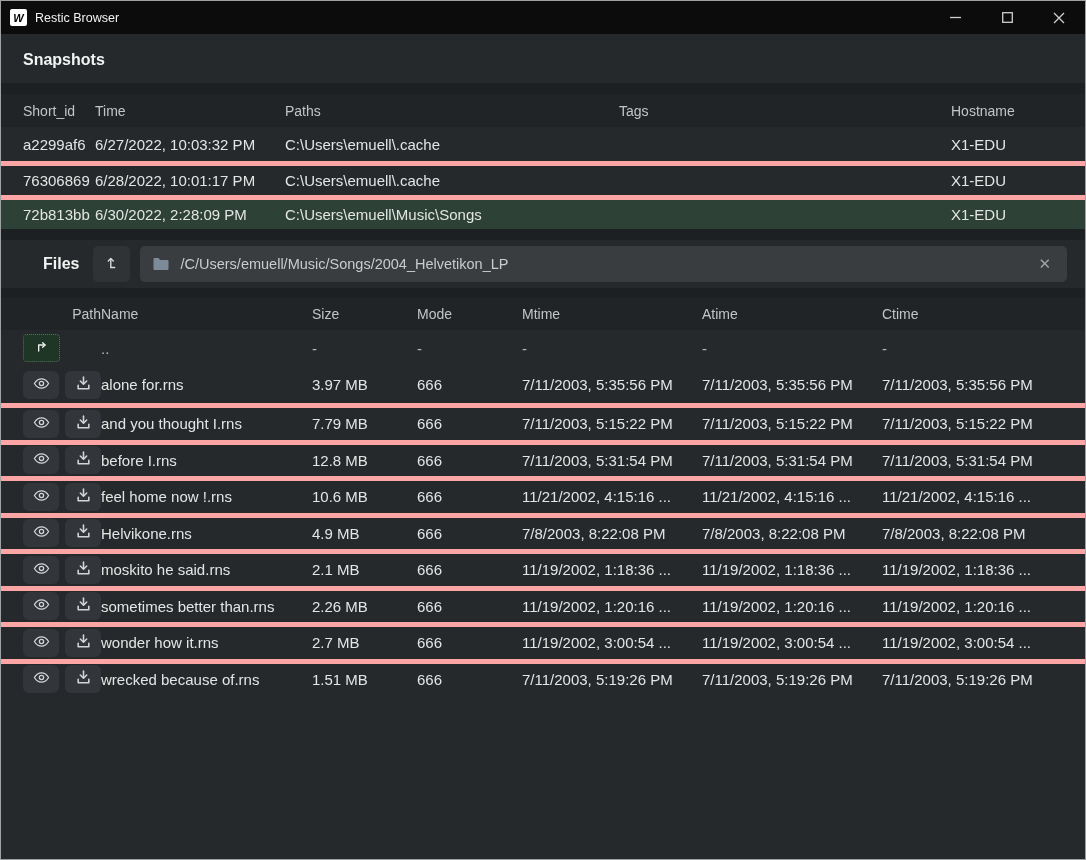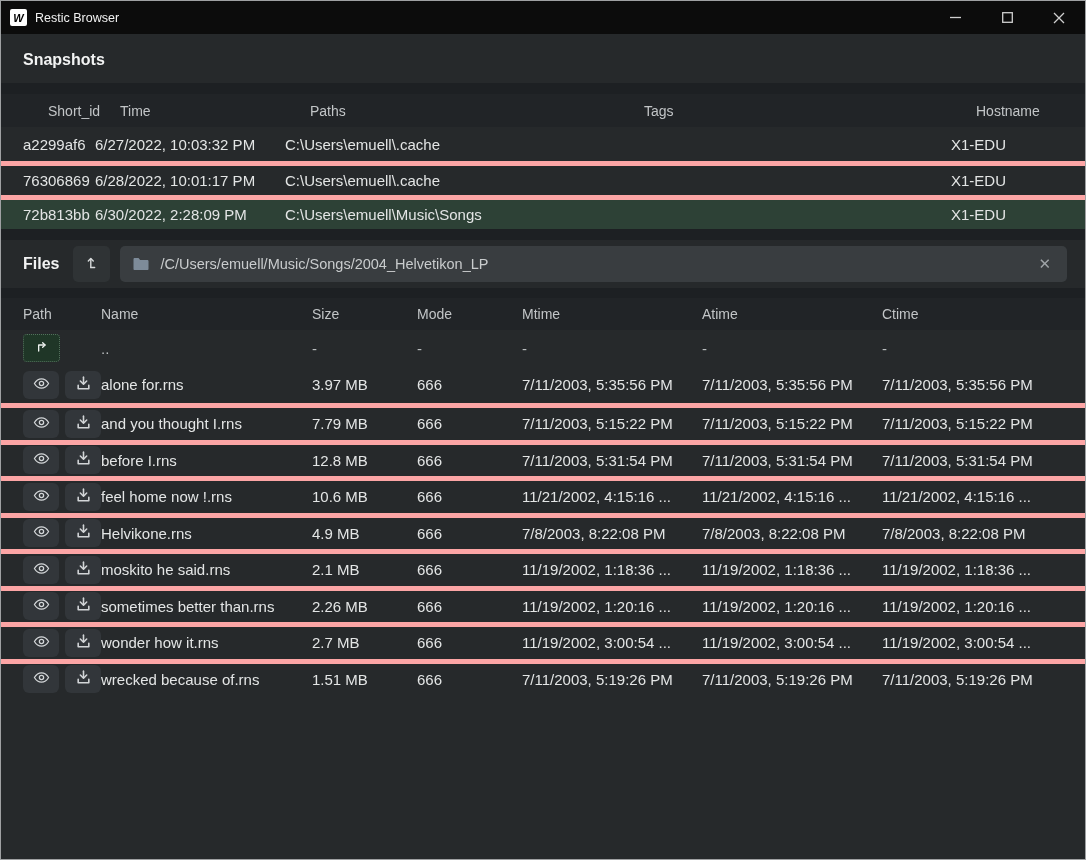--- a/index.html
+++ b/index.html
@@ -39,21 +39,21 @@
     padding: 10px 22px; margin-right: 14px; cursor: pointer;
   }
   .repo-path { font-size: 16px; color: #85898d; }
 
   
   .section-heading { padding: 17px 22px 14px 22px; font-size: 16px; font-weight: bold; color: #f2f3f3; }
   .divider-band { height: 11px; background: #1d2023; }
 
   
   .thead { display: flex; align-items: center; background: #212427; color: #c2c5c7; font-size: 14px; }
-  .snap-head { height: 33px; padding-left: 25px; }
+  .snap-head { height: 33px; }
   .trow { display: flex; align-items: center; background: #26292b; font-size: 15px; }
   .trow + .trow { border-top: 5px solid #fca5a5; }
   .snap-row { height: 34px; cursor: pointer; }
   .snap-row.selected { background: #2d4136; }
   .cell { padding-left: 0; overflow: hidden; white-space: nowrap; }
 
   .c-shortid { width: 94px;  padding-left: 22px; flex: none; }
   .c-time    { width: 190px; flex: none; }
   .c-paths   { width: 334px; flex: none; }
   .c-tags    { width: 332px; flex: none; }
@@ -65,21 +65,21 @@
   .f-size  { width: 105px; flex: none; }
   .f-mode  { width: 105px; flex: none; }
   .f-mtime { width: 180px; flex: none; }
   .f-atime { width: 180px; flex: none; }
   .f-ctime { flex: 1; }
 
   .files-head { height: 32px; }
   .file-row { height: 36.5px; }
 
   
-  .files-bar { display: flex; align-items: center; padding: 6px 18px 6px 22px; height: 48px; }
+  .files-bar { display: flex; align-items: center; padding: 6px 18px 6px 22px; height: 48px; margin-left: 20px; }
   .files-label { font-size: 16px; font-weight: bold; color: #f2f3f3; margin-right: 14px; }
   .icon-btn {
     width: 37px; height: 36px; background: #2f3335; border: none; border-radius: 5px;
     color: #d6d9da; display: flex; align-items: center; justify-content: center; cursor: pointer;
   }
   .uplevel-btn { margin-right: 10px; }
   .path-input {
     flex: 1; height: 36px; background: #393d40; border-radius: 5px;
     display: flex; align-items: center; padding: 0 12px; cursor: text;
   }
@@ -183,21 +183,21 @@
       <span class="path-text">/C/Users/emuell/Music/Songs/2004_Helvetikon_LP</span>
       <button class="clear-btn">
         <span>✕</span>
       </button>
     </div>
   </div>
 
   <div style="height:10px; background:#1d2023;"></div>
 
   <div class="thead files-head">
-    <div class="cell f-path" style="display:block;">Path</div>
+    <div class="cell f-path" style="display:block;text-align:right;">Path</div>
     <div class="cell f-name">Name</div>
     <div class="cell f-size">Size</div>
     <div class="cell f-mode">Mode</div>
     <div class="cell f-mtime">Mtime</div>
     <div class="cell f-atime">Atime</div>
     <div class="cell f-ctime">Ctime</div>
   </div>
 
   <div class="trow file-row">
     <div class="cell f-path">

